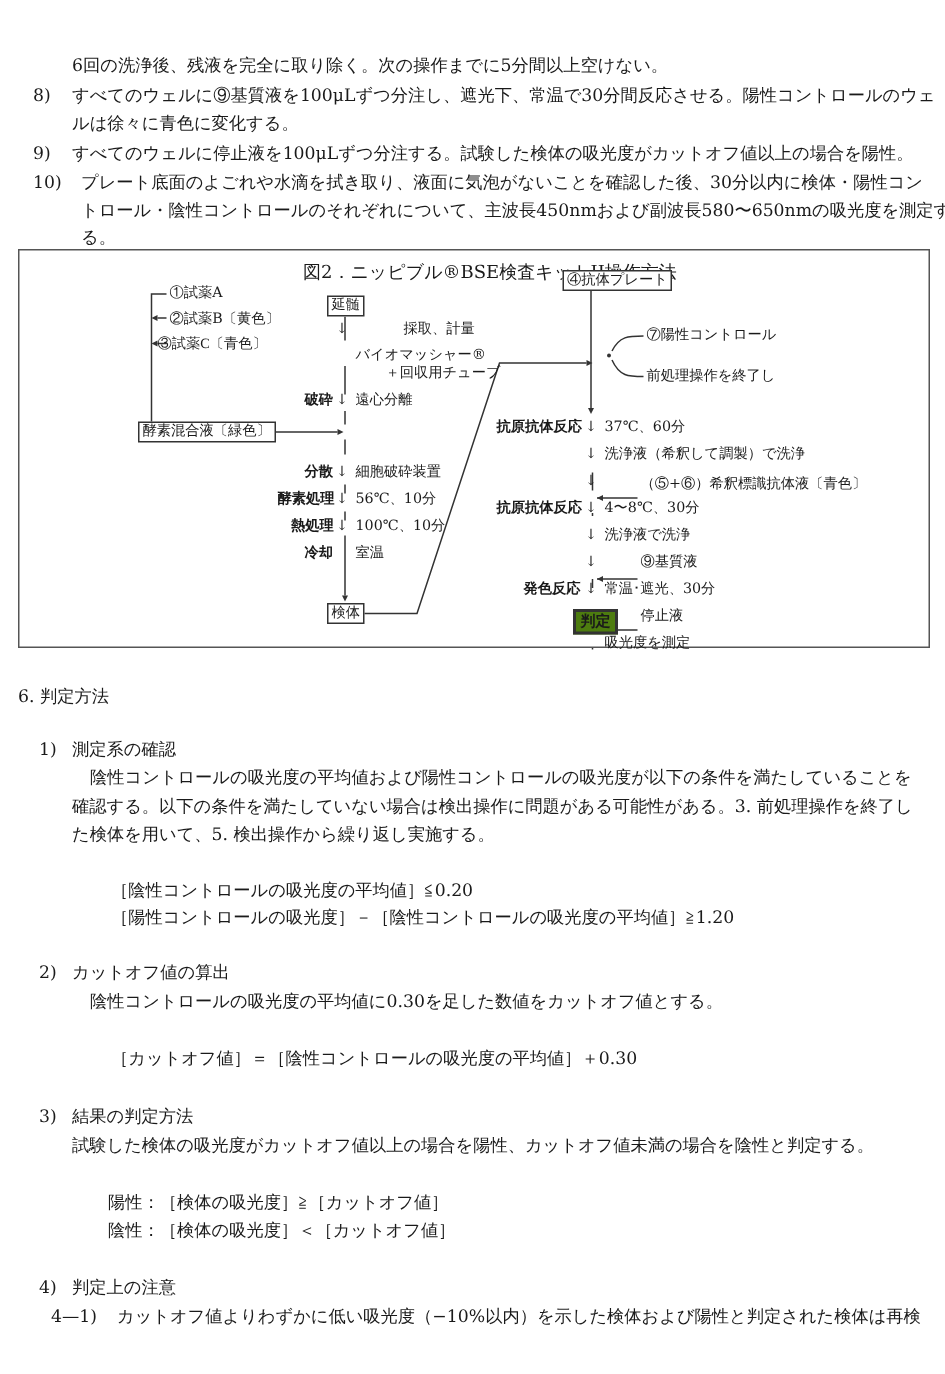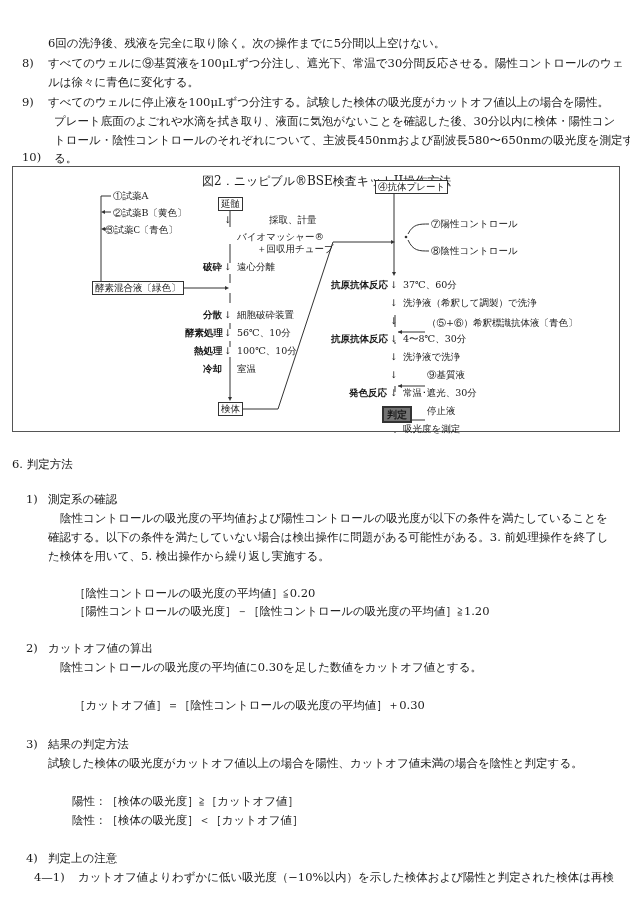--- a/index.html
+++ b/index.html
@@ -26,21 +26,21 @@
 
 <div class="abs line" style="left:48px;top:35px;">6回の洗浄後、残液を完全に取り除く。次の操作までに5分間以上空けない。</div>
 
 <div class="abs line" style="left:22px;top:55px;">8)</div>
 <div class="abs line" style="left:48px;top:55px;">すべてのウェルに⑨基質液を100μLずつ分注し、遮光下、常温で30分間反応させる。陽性コントロールのウェ</div>
 <div class="abs line" style="left:48px;top:74px;">ルは徐々に青色に変化する。</div>
 
 <div class="abs line" style="left:22px;top:94px;">9)</div>
 <div class="abs line" style="left:48px;top:94px;">すべてのウェルに停止液を100μLずつ分注する。試験した検体の吸光度がカットオフ値以上の場合を陽性。</div>
 
-<div class="abs line" style="left:22px;top:113px;margin-top:36px;">10)</div>
+<div class="abs line" style="left:22px;top:113px;">10)</div>
 <div class="abs line" style="left:54px;top:113px;">プレート底面のよごれや水滴を拭き取り、液面に気泡がないことを確認した後、30分以内に検体・陽性コン</div>
 <div class="abs line" style="left:54px;top:132px;">トロール・陰性コントロールのそれぞれについて、主波長450nmおよび副波長580〜650nmの吸光度を測定す</div>
 <div class="abs line" style="left:54px;top:150px;">る。</div>
 
 <div class="fig">
   <svg width="608" height="266">
     <g stroke="#333" stroke-width="1" fill="none">
 
       <path d="M98,29 L88,29 L88,116"></path>
       <path d="M98,45 L92,45"></path>
@@ -107,21 +107,21 @@
   <div class="t" style="left:224px;top:160px;">56℃、10分</div>
   <div class="t b" style="left:181px;top:178px;">熱処理</div>
   <div class="t" style="left:211px;top:178px;">↓</div>
   <div class="t" style="left:224px;top:178px;">100℃、10分</div>
   <div class="t b" style="left:190px;top:196px;">冷却</div>
   <div class="t" style="left:224px;top:196px;">室温</div>
   <div class="t box" style="left:205px;top:235px;">検体</div>
 
   <div class="t box" style="left:362px;top:13px;">④抗体プレート</div>
   <div class="t small" style="left:418px;top:51px;">⑦陽性コントロール</div>
-  <div class="t small" style="left:418px;top:78px;">⑧陰性コントロール</div>
+  <div class="t small" style="left:418px;top:78px;">前処理操作を終了し</div>
 
   <div class="t b" style="left:318px;top:112px;">抗原抗体反応</div>
   <div class="t" style="left:377px;top:112px;">↓</div>
   <div class="t" style="left:390px;top:112px;">37℃、60分</div>
   <div class="t" style="left:377px;top:130px;">↓</div>
   <div class="t" style="left:390px;top:130px;">洗浄液（希釈して調製）で洗浄</div>
   <div class="t" style="left:377px;top:148px;">↓</div>
   <div class="t small" style="left:414px;top:150px;">（⑤+⑥）希釈標識抗体液〔青色〕</div>
   <div class="t b" style="left:318px;top:166px;">抗原抗体反応</div>
   <div class="t" style="left:377px;top:166px;">↓</div>
@@ -130,21 +130,21 @@
   <div class="t" style="left:390px;top:184px;">洗浄液で洗浄</div>
   <div class="t" style="left:377px;top:202px;">↓</div>
   <div class="t" style="left:414px;top:202px;">⑨基質液</div>
   <div class="t b" style="left:336px;top:220px;">発色反応</div>
   <div class="t" style="left:377px;top:220px;">↓</div>
   <div class="t" style="left:390px;top:220px;">常温･遮光、30分</div>
   <div class="t" style="left:377px;top:238px;">↓</div>
   <div class="t" style="left:414px;top:238px;">停止液</div>
   <div class="t" style="left:390px;top:256px;">吸光度を測定</div>
 </div>
-<div class="abs" style="left:382px;top:406px;border:2px solid #333;padding:0 3px;font-size:10px;font-weight:bold;line-height:13px;background:#737373;">判定</div>
+<div class="abs" style="left:382px;top:406px;border:2px solid #333;padding:0 3px;font-size:10px;font-weight:bold;line-height:13px;background:#4d7c0f;">判定</div>
 
 <div class="abs line" style="left:12px;top:456px;">6. 判定方法</div>
 
 <div class="abs line" style="left:26px;top:491px;">1)</div>
 <div class="abs line" style="left:48px;top:491px;">測定系の確認</div>
 <div class="abs line" style="left:60px;top:510px;">陰性コントロールの吸光度の平均値および陽性コントロールの吸光度が以下の条件を満たしていることを</div>
 <div class="abs line" style="left:48px;top:529px;">確認する。以下の条件を満たしていない場合は検出操作に問題がある可能性がある。3. 前処理操作を終了し</div>
 <div class="abs line" style="left:48px;top:548px;">た検体を用いて、5. 検出操作から繰り返し実施する。</div>
 <div class="abs line" style="left:74px;top:585px;">［陰性コントロールの吸光度の平均値］≦0.20</div>
 <div class="abs line" style="left:74px;top:603px;">［陽性コントロールの吸光度］－［陰性コントロールの吸光度の平均値］≧1.20</div>

